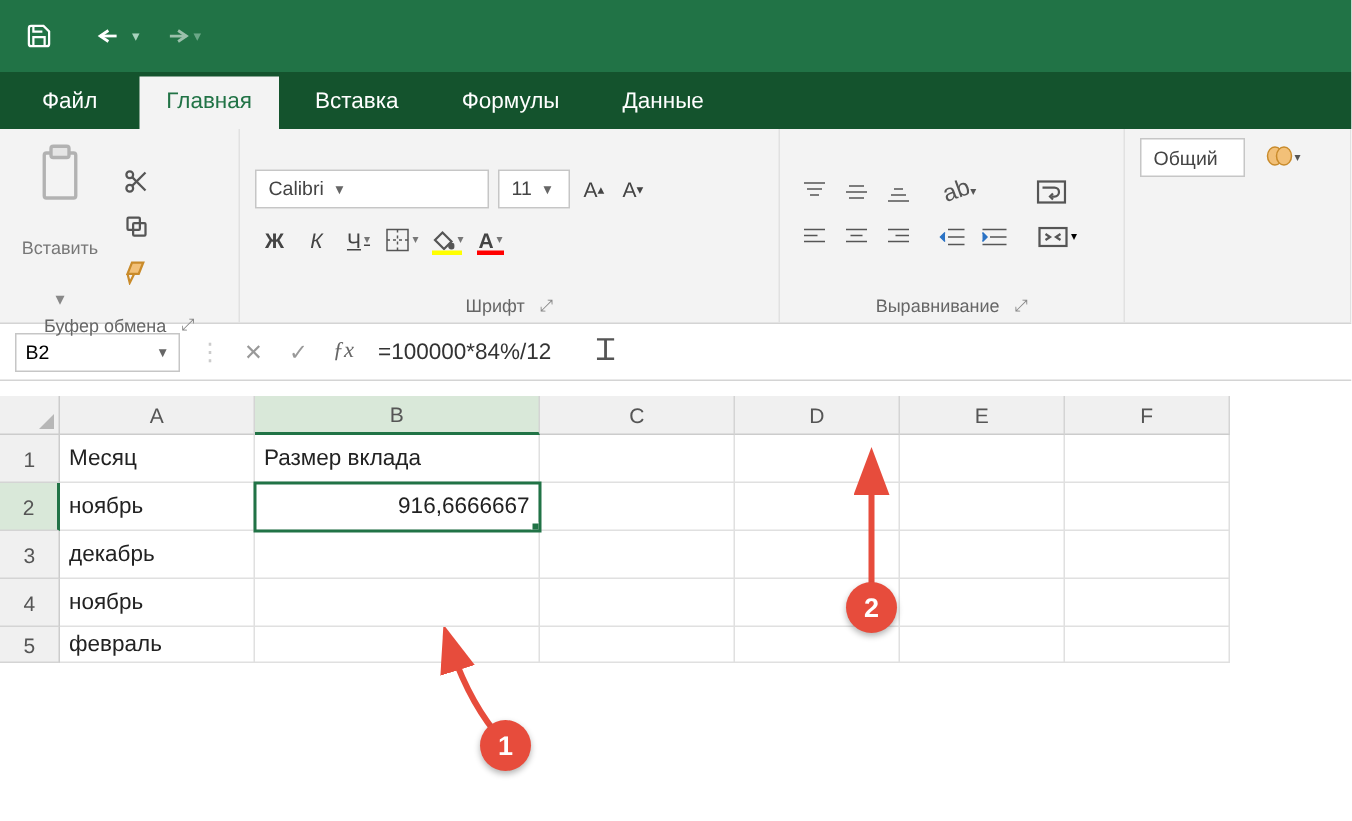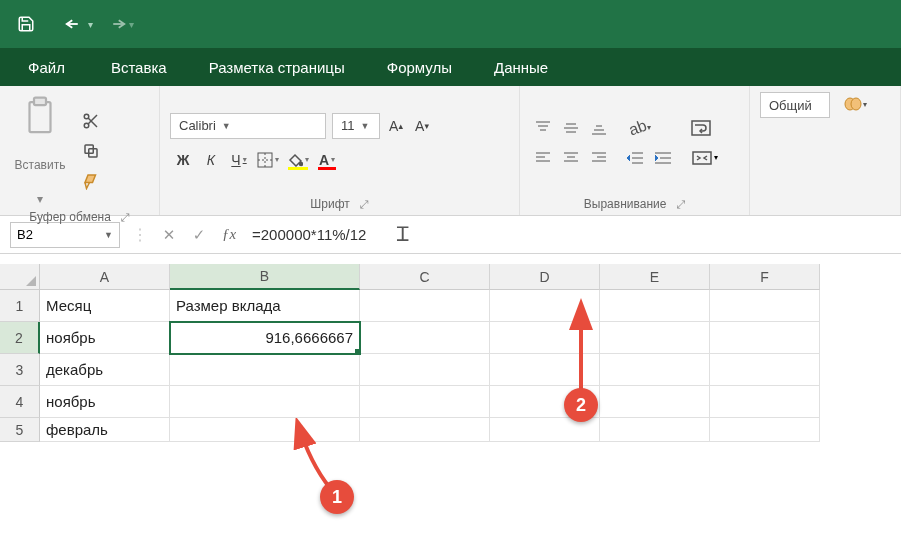--- a/index.html
+++ b/index.html
@@ -109,22 +109,22 @@
           <path d="M15 4l6 4-6 4"></path>
           <path d="M21 8H9"></path>
         </svg>
       <span class="caret">▾</span>
     </div>
   </div>
 </div>
 
 <div class="tabs">
   <div class="tab file">Файл</div>
+  <div class="tab active">Главная</div>
   <div class="tab">Вставка</div>
-  <div class="tab">Разметка страницы</div>
   <div class="tab">Формулы</div>
   <div class="tab">Данные</div>
 </div>
 
 <div class="ribbon">
 
   <div class="rib-group" style="width:160px">
     <div class="rib-content">
       <div class="clip-big">
         <svg width="36" height="42" viewBox="0 0 24 28" fill="none" stroke="#888" stroke-width="1.5">
@@ -332,21 +332,21 @@
 <div class="fxbar">
   <div class="namebox">
     <span>B2</span>
     <span class="dd">▼</span>
   </div>
   <span class="fx-sep">⋮</span>
   <span class="fx-btn">✕</span>
   <span class="fx-btn">✓</span>
   <span class="fx-btn fx">ƒx</span>
   <div class="formula-input">
-    <span>=200000*11%/12</span>
+    <span>=100000*84%/12</span>
     <span style="font-family:serif;font-size:20px;color:#555;margin-left:30px">Ꮖ</span>
   </div>
 </div>
 
 <div class="tooltip" style="left:610px; top:310px">Строка формул</div>
 
 <div class="grid-wrap" style="margin-top:10px">
   <div class="select-all"></div>
   <div class="col-headers">
     <div class="ch cA">A</div>

